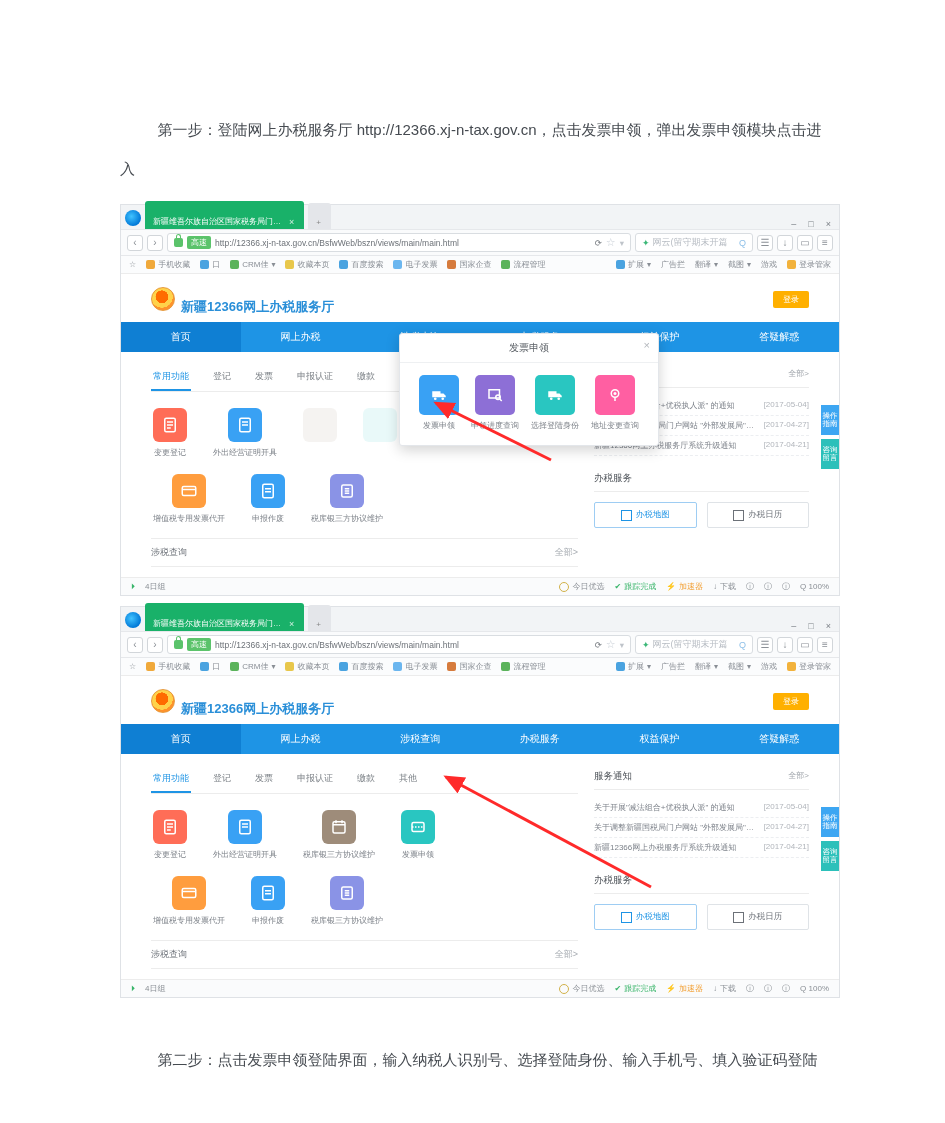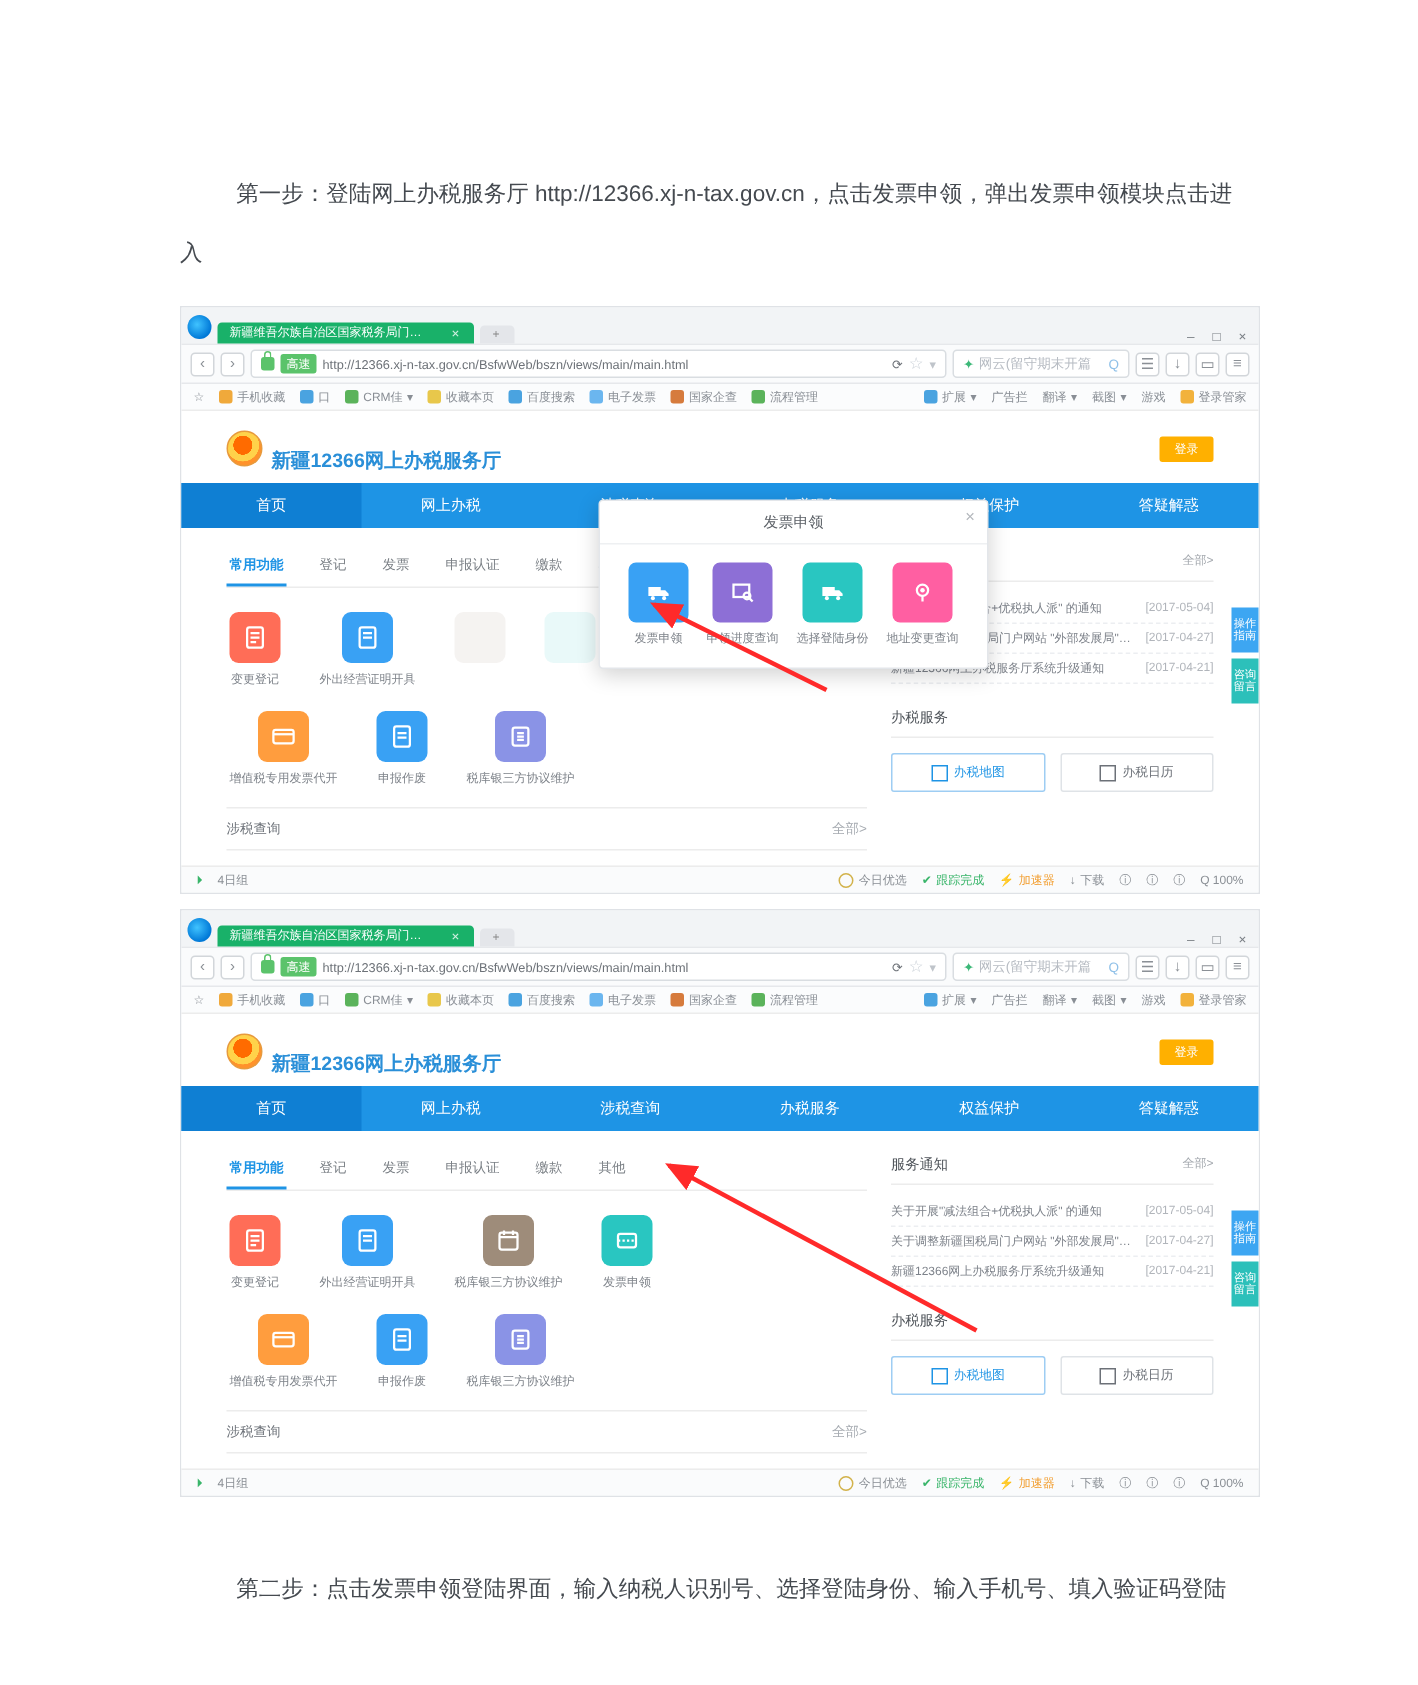--- a/index.html
+++ b/index.html
@@ -21,21 +21,21 @@
   p.doc-step{font-size:15px;line-height:2.6;margin:0 0 16px 0;color:#454a50;}
   p.doc-step .indent{display:inline-block;width:2.5em;}
   p.step2{margin-top:42px;}
 
   
   .shot{width:718px;font-size:9px;color:#7a7f85;border:1px solid #dfe2e6;background:#fff;margin-bottom:10px;position:relative;}
   .shot + .shot{margin-top:0;}
   .browser-chrome{background:var(--toolbar-bg);}
   .tabbar{display:flex;align-items:flex-end;gap:4px;height:22px;padding:2px 4px 0 4px;}
   .ie-icon{width:16px;height:16px;border-radius:50%;background:radial-gradient(circle at 40% 40%,#40c3ff,#0078d7 70%);align-self:center;}
-  .tab{background:#19b169;color:#fff;font-size:8px;padding:1px 10px 2px 8px;border-radius:3px 3px 0 0;display:flex;align-items:center;gap:20px;}
+  .tab{background:#19b169;color:#fff;font-size:8px;padding:15px 10px 2px 8px;border-radius:3px 3px 0 0;display:flex;align-items:center;gap:8px;}
   .tab.secondary{background:#e4e6ea;color:#888;}
   .tab .x{font-size:9px;opacity:.8;}
   .addrrow{display:flex;align-items:center;gap:4px;padding:3px 6px;background:#fafbfc;border-top:1px solid #e6e8eb;border-bottom:1px solid #e6e8eb;}
   .addrbox{flex:1;display:flex;align-items:center;gap:4px;background:#fff;border:1px solid #d9dde1;border-radius:3px;padding:2px 6px;font-size:8.5px;color:#6d7278;}
   .lock{width:9px;height:9px;background:#5bc36b;border-radius:2px;display:inline-block;position:relative;}
   .lock:before{content:"";position:absolute;top:-4px;left:2px;width:3px;height:3px;border:1px solid #5bc36b;border-bottom:none;border-radius:3px 3px 0 0;}
   .star{color:#cbd1d8;font-size:11px;}
   .searchbox{display:flex;align-items:center;gap:3px;background:#fff;border:1px solid #d9dde1;border-radius:3px;padding:2px 6px;color:#b7bcc3;width:104px;}
   .circle-btn{width:14px;height:14px;border:1px solid #d2d6da;border-radius:3px;display:inline-flex;align-items:center;justify-content:center;color:#8b9096;font-size:10px;background:#fff;}
   .toolbar{display:flex;align-items:center;gap:10px;padding:3px 8px;background:#fbfcfd;border-bottom:1px solid #ececec;color:#898e95;font-size:8px;}
@@ -54,21 +54,21 @@
   .navbar{display:flex;background:#1e94e5;color:#fff;font-size:10px;}
   .navbar .navitem{flex:1;text-align:center;padding:8px 0;}
   .navbar .navitem.active{background:#0f7fd3;}
 
   .content{display:flex;gap:16px;padding:12px 30px 10px 30px;background:#fff;}
   .leftcol{flex:1.55;min-width:0;}
   .rightcol{width:215px;flex-shrink:0;}
 
   .subtabs{display:flex;gap:20px;border-bottom:1px solid #ececec;font-size:9px;color:#7b8086;}
   .subtabs span{padding:6px 2px;}
-  .subtabs span.active{color:#1e94e5;border-bottom:2px solid #1e94e5;font-weight:700;}
+  .subtabs span.active{color:#1e94e5;border-bottom:2px solid #1e94e5;font-weight:400;}
 
   .iconrow{display:flex;gap:26px;margin:16px 0 14px 2px;}
   .appicon,.appicon-sm{display:flex;flex-direction:column;align-items:center;gap:5px;font-size:8px;color:#7e838a;}
   .ibox{width:34px;height:34px;border-radius:6px;display:flex;align-items:center;justify-content:center;color:#fff;}
   .ibox.sm{width:30px;height:30px;border-radius:5px;}
   .c-red{background:#ff6d57;}
   .c-blue{background:#39a1f4;}
   .c-brown{background:#9e8c7a;}
   .c-cyan{background:#29c6c1;}
   .c-orange{background:#ff9d3e;}

